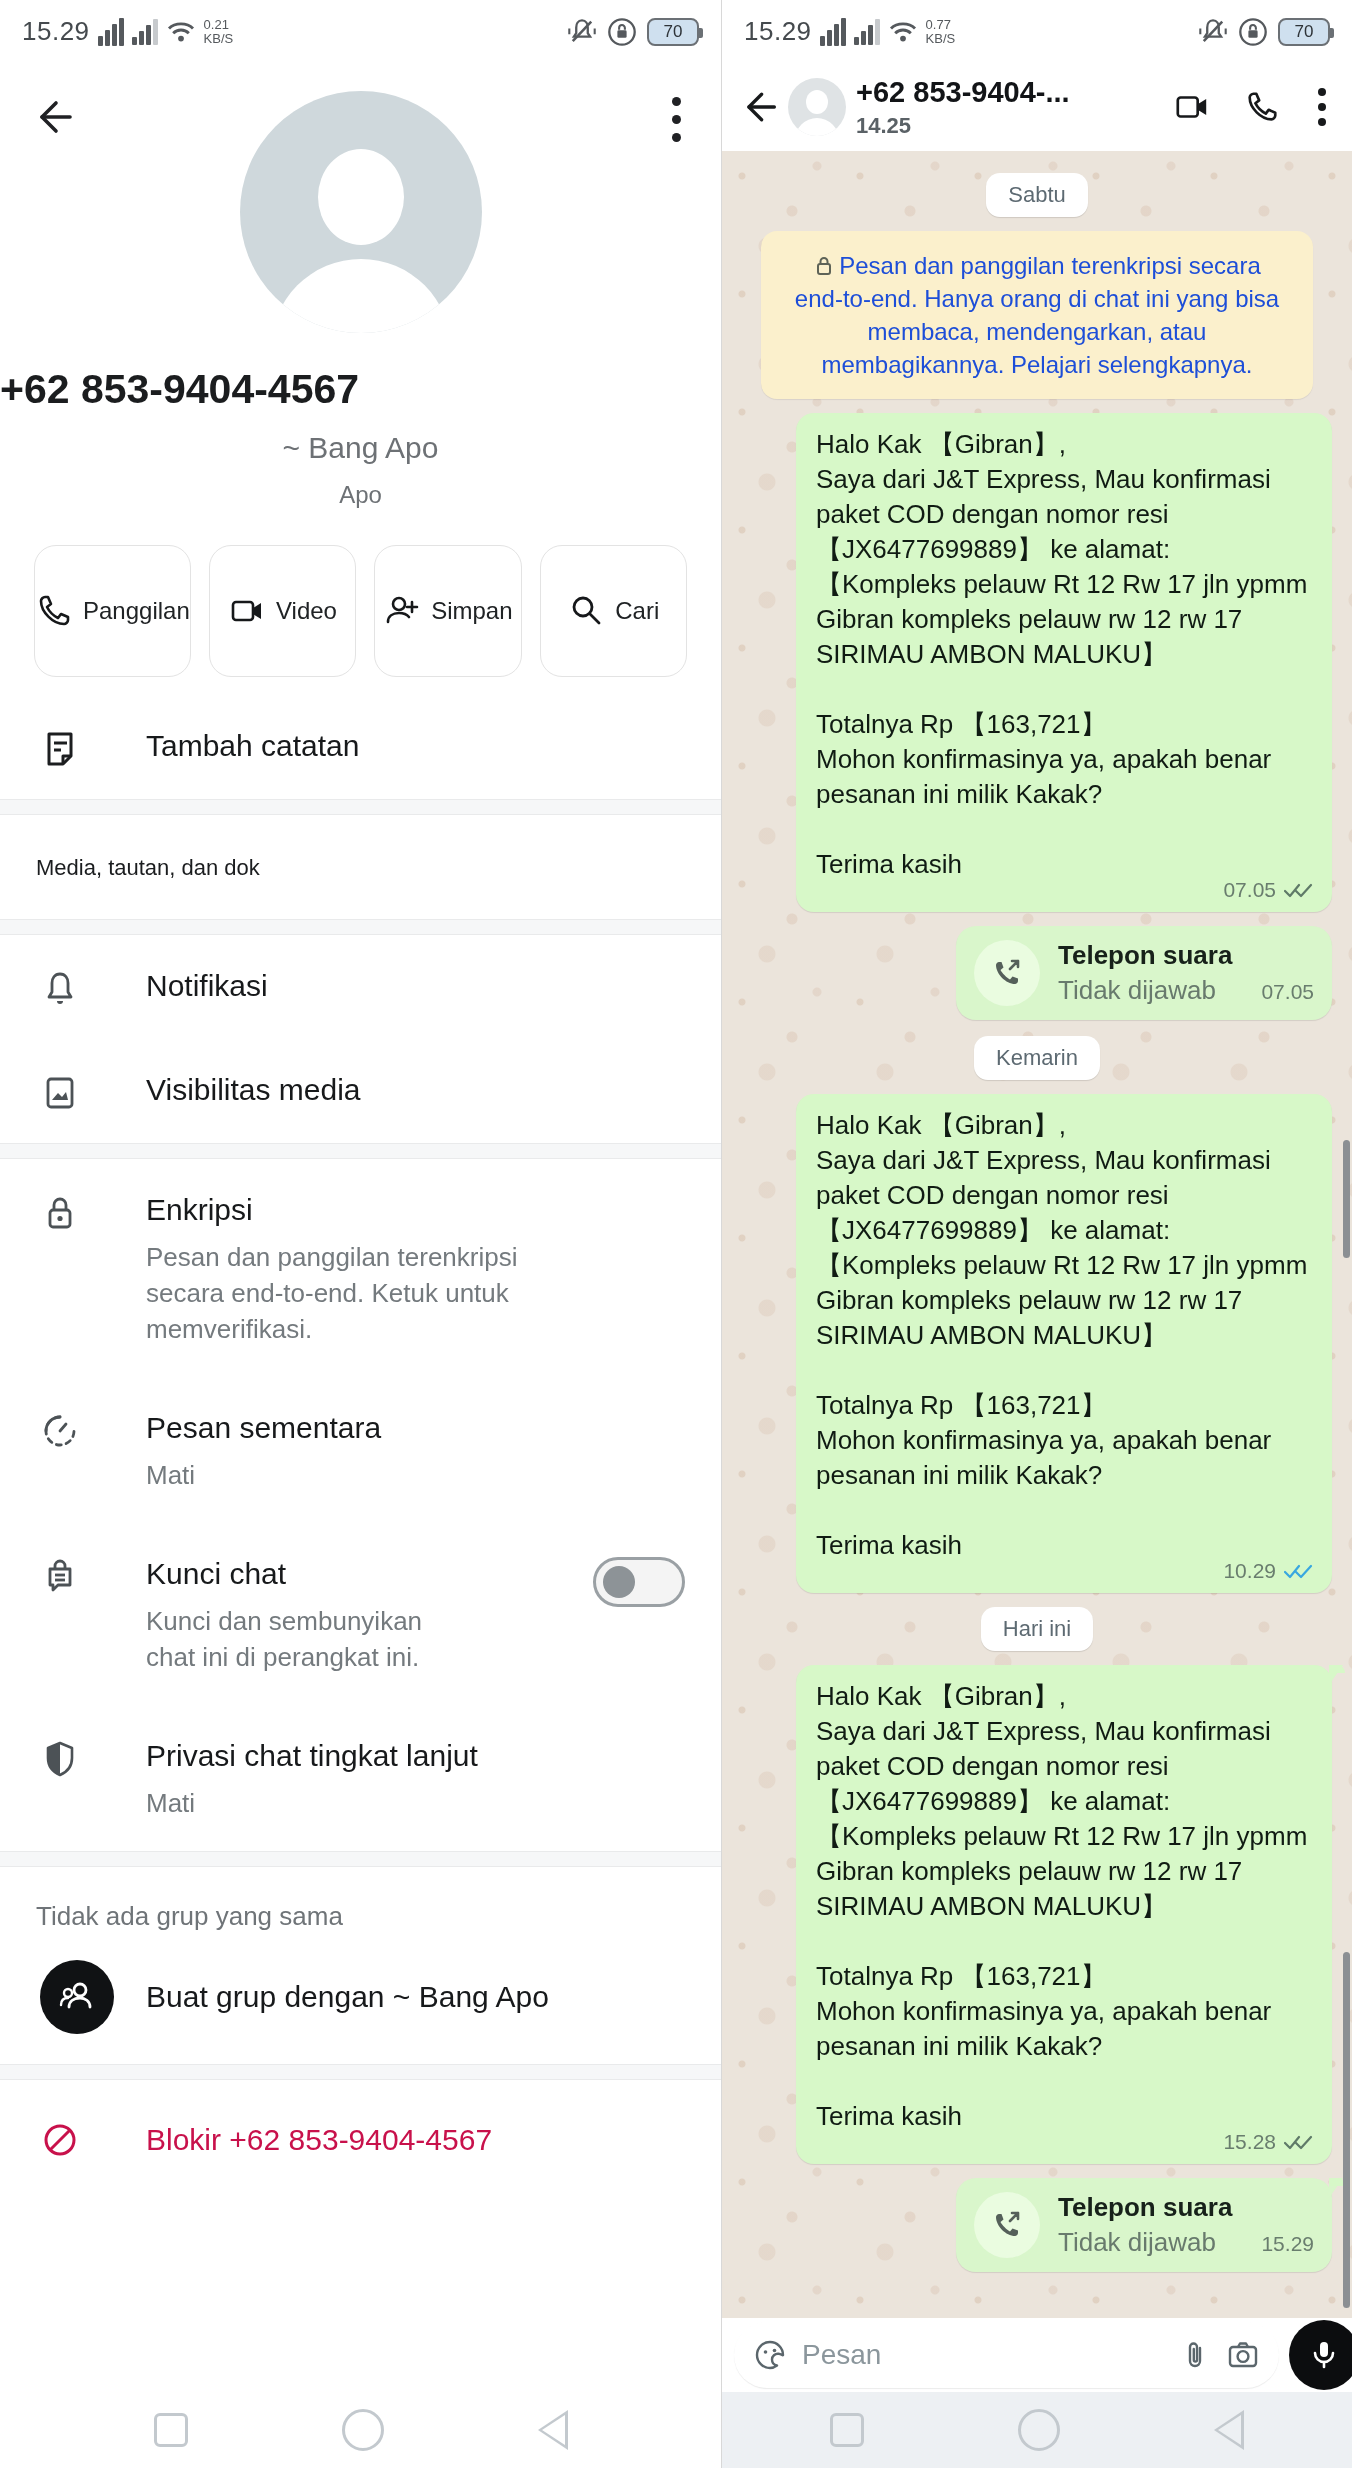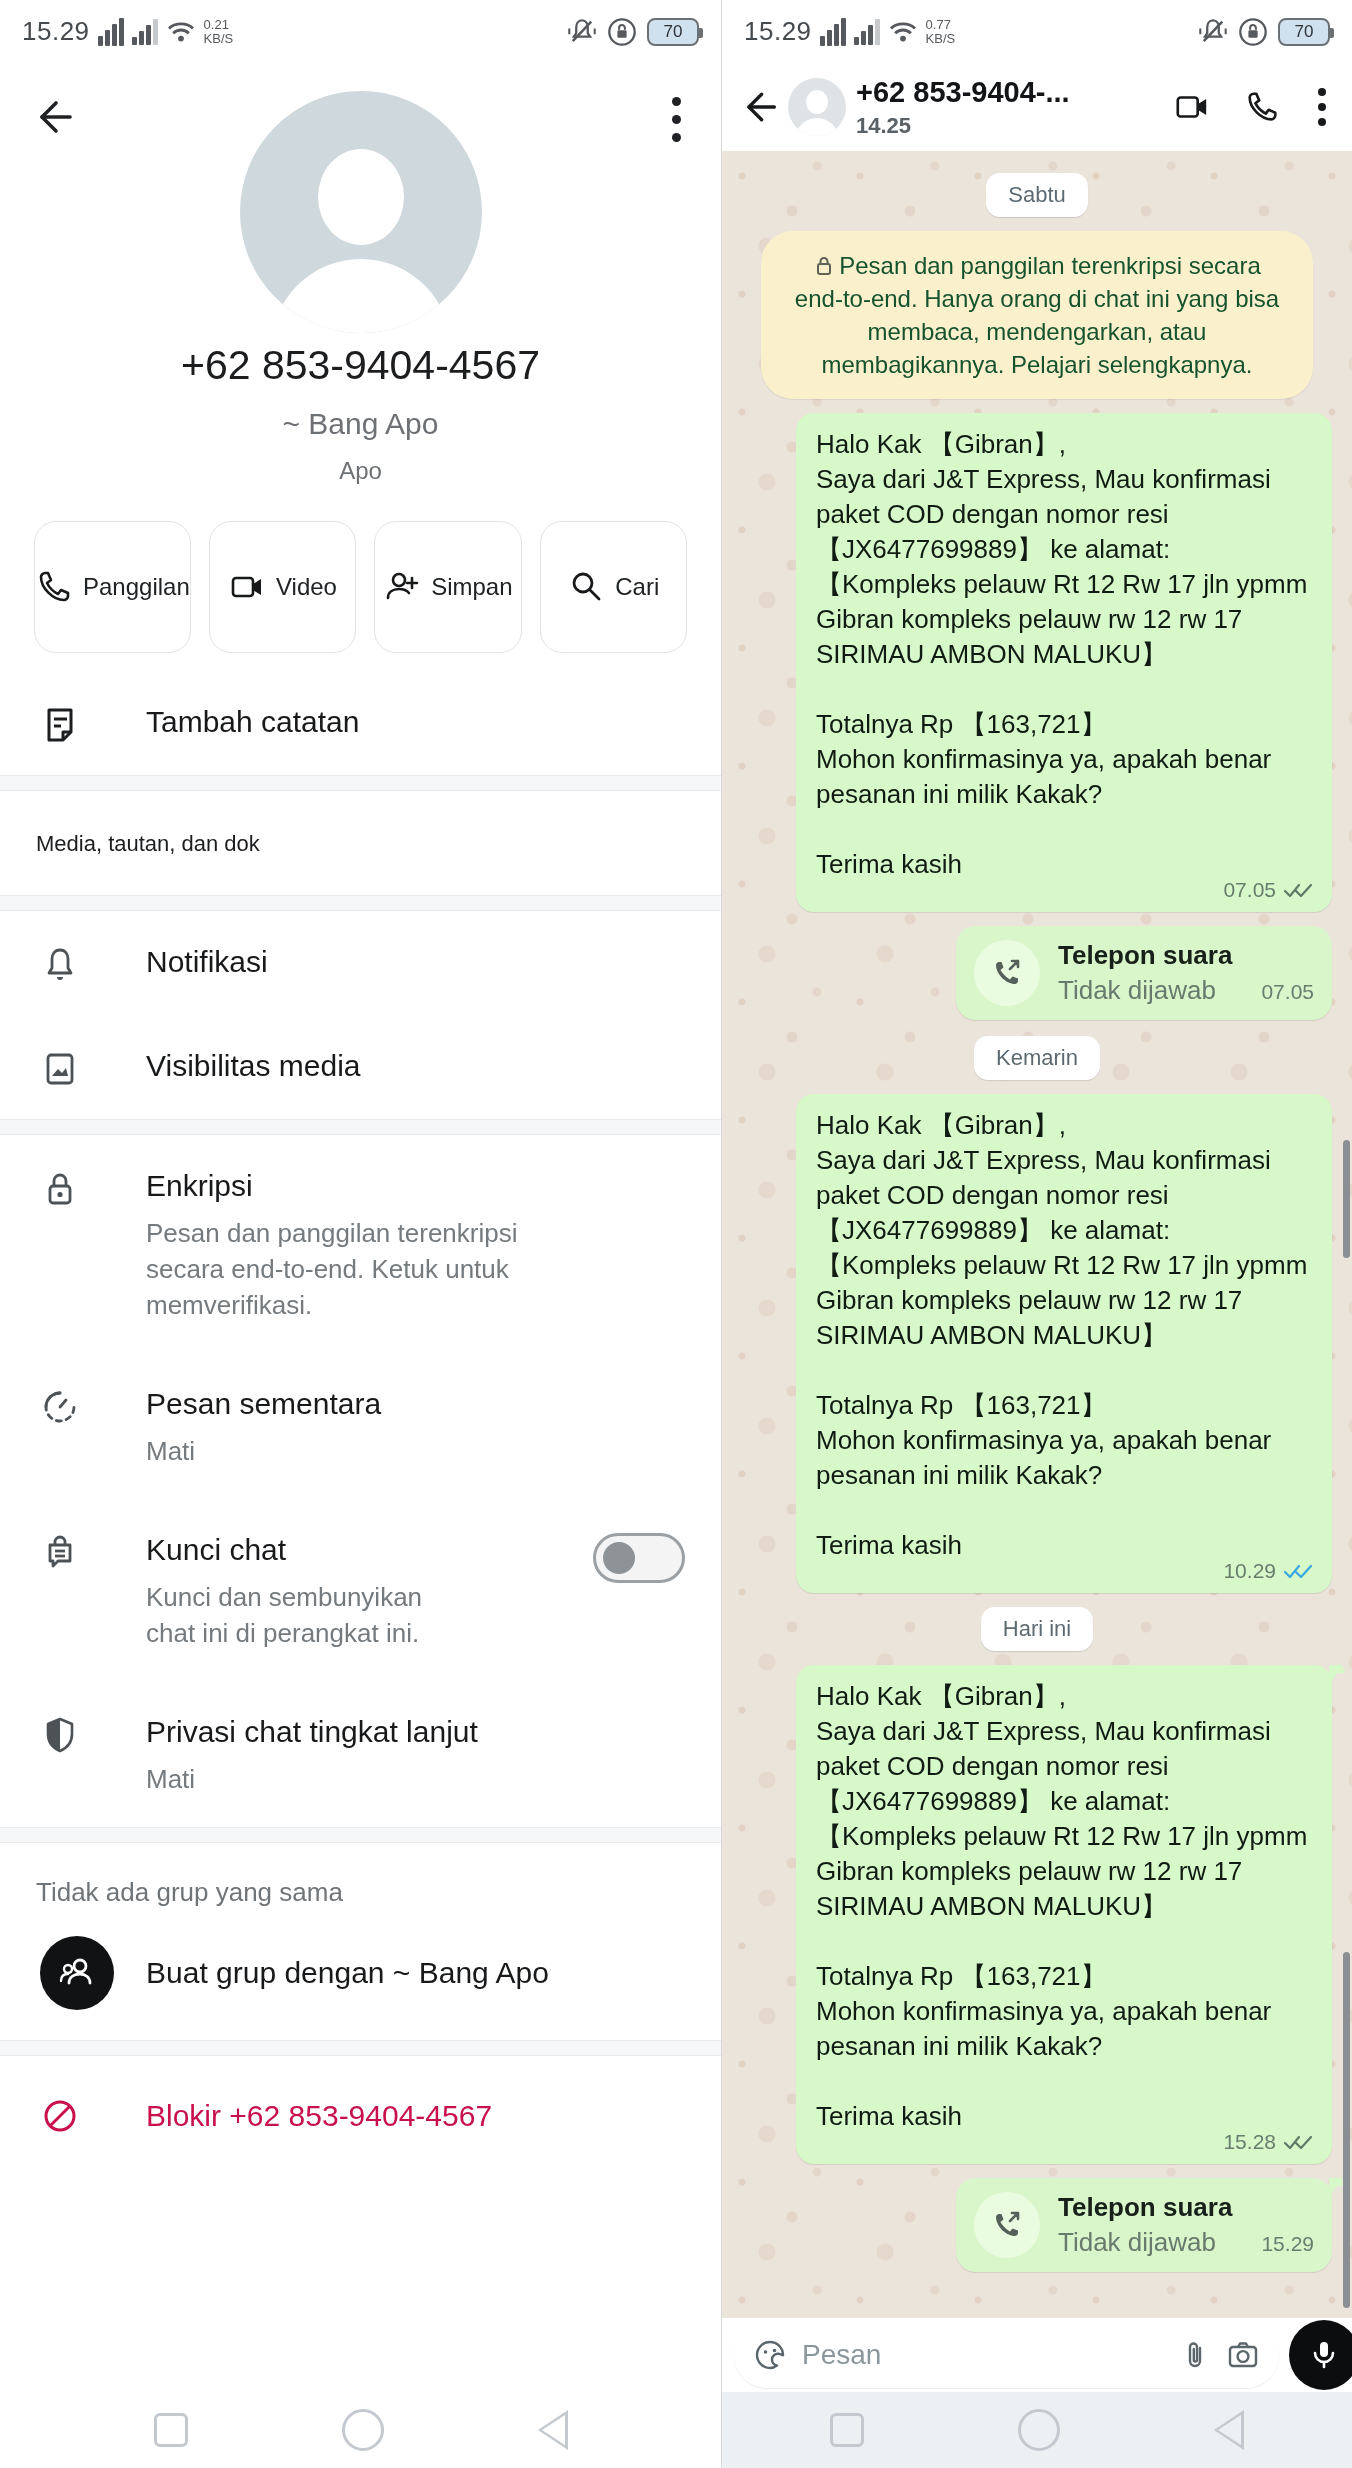--- a/index.html
+++ b/index.html
@@ -24,21 +24,21 @@
 
   
   .contact-head { position:relative; height:275px; }
   .back-btn { position:absolute; left:30px; top:32px; width:44px; height:44px; color:#202124; }
   .kebab { position:absolute; right:34px; top:28px; display:flex; flex-direction:column; gap:9px; padding:6px; }
   .kebab i { width:9px; height:9px; border-radius:50%; background:#202124; }
   .big-avatar { position:absolute; left:50%; top:28px; transform:translateX(-50%); width:242px; height:242px; border-radius:50%; background:#cfd8dc; overflow:hidden; }
   .big-avatar .head { position:absolute; left:50%; top:58px; transform:translateX(-50%); width:86px; height:96px; border-radius:50%; background:#fff; }
   .big-avatar .body { position:absolute; left:50%; top:168px; transform:translateX(-50%); width:180px; height:120px; border-radius:90px 90px 0 0; background:#fff; }
 
-  .contact-phone { text-align:center; font-size:41px; color:#1b1d1f; margin-top:4px; }
+  .contact-phone { text-align:left; font-size:41px; color:#1b1d1f; margin-top:28px;font-weight:bold; }
   .contact-name  { text-align:center; font-size:30px; color:#6d7175; margin-top:18px; }
   .contact-short { text-align:center; font-size:24px; color:#6d7175; margin-top:16px; }
 
   .actions { display:flex; gap:18px; padding:36px 34px 8px; }
   .action-card { flex:1; height:132px; border:1px solid #e3e3e3; border-radius:22px; background:#fff;
     display:flex; align-items:center; justify-content:center; gap:10px; color:#16181a; }
   .action-card svg { width:38px; height:38px; }
   .action-label { font-size:24px; color:#202325; }
 
   .lrow { display:flex; align-items:flex-start; padding:34px 36px 30px 40px; }
@@ -93,22 +93,22 @@
       radial-gradient(circle at 20px 25px, rgba(214,190,170,0.5) 3px, transparent 4px),
       radial-gradient(circle at 70px 60px, rgba(214,190,170,0.38) 5px, transparent 6px),
       radial-gradient(circle at 45px 95px, rgba(214,190,170,0.3) 8px, transparent 9px),
       radial-gradient(circle at 95px 15px, rgba(214,190,170,0.35) 4px, transparent 5px);
     background-size:118px 118px;
     overflow:hidden; padding:12px 0 10px; }
 
   .date-pill { width:fit-content; margin:10px auto 14px; background:#fff; color:#5d6a72; font-size:22px;
     padding:9px 22px; border-radius:14px; box-shadow:0 1px 1px rgba(0,0,0,0.12); }
 
-  .notice { margin:6px auto 14px; width:552px; background:#fbf0cc; color:#14532d; font-size:24px; line-height:33px;
-    text-align:center; border-radius:32px; padding:18px 32px; box-shadow:0 1px 1px rgba(0,0,0,0.08); }
+  .notice { margin:6px auto 14px; width:552px; background:#fbf0cc; color:#1d4ed8; font-size:24px; line-height:33px;
+    text-align:center; border-radius:16px; padding:18px 32px; box-shadow:0 1px 1px rgba(0,0,0,0.08); }
   .notice svg { width:22px; height:22px; vertical-align:-3px; margin-right:4px; }
 
   .bubble { position:relative; width:536px; margin:4px 20px 14px auto; background:#d7f8c8; border-radius:18px;
     padding:14px 20px 30px 20px; box-shadow:0 1px 1px rgba(0,0,0,0.10); }
   .bubble-text { font-size:26px; line-height:35px; color:#101b13; white-space:pre-line; word-wrap:break-word; }
   .bubble-meta { position:absolute; right:18px; bottom:10px; display:flex; align-items:center; gap:8px; }
   .msg-time { font-size:21px; color:#697d6e; }
   .checks svg { width:30px; height:17px; display:block; }
   .checks-gray  { color:#5f7a68; }
   .checks-blue  { color:#39a7e0; }

